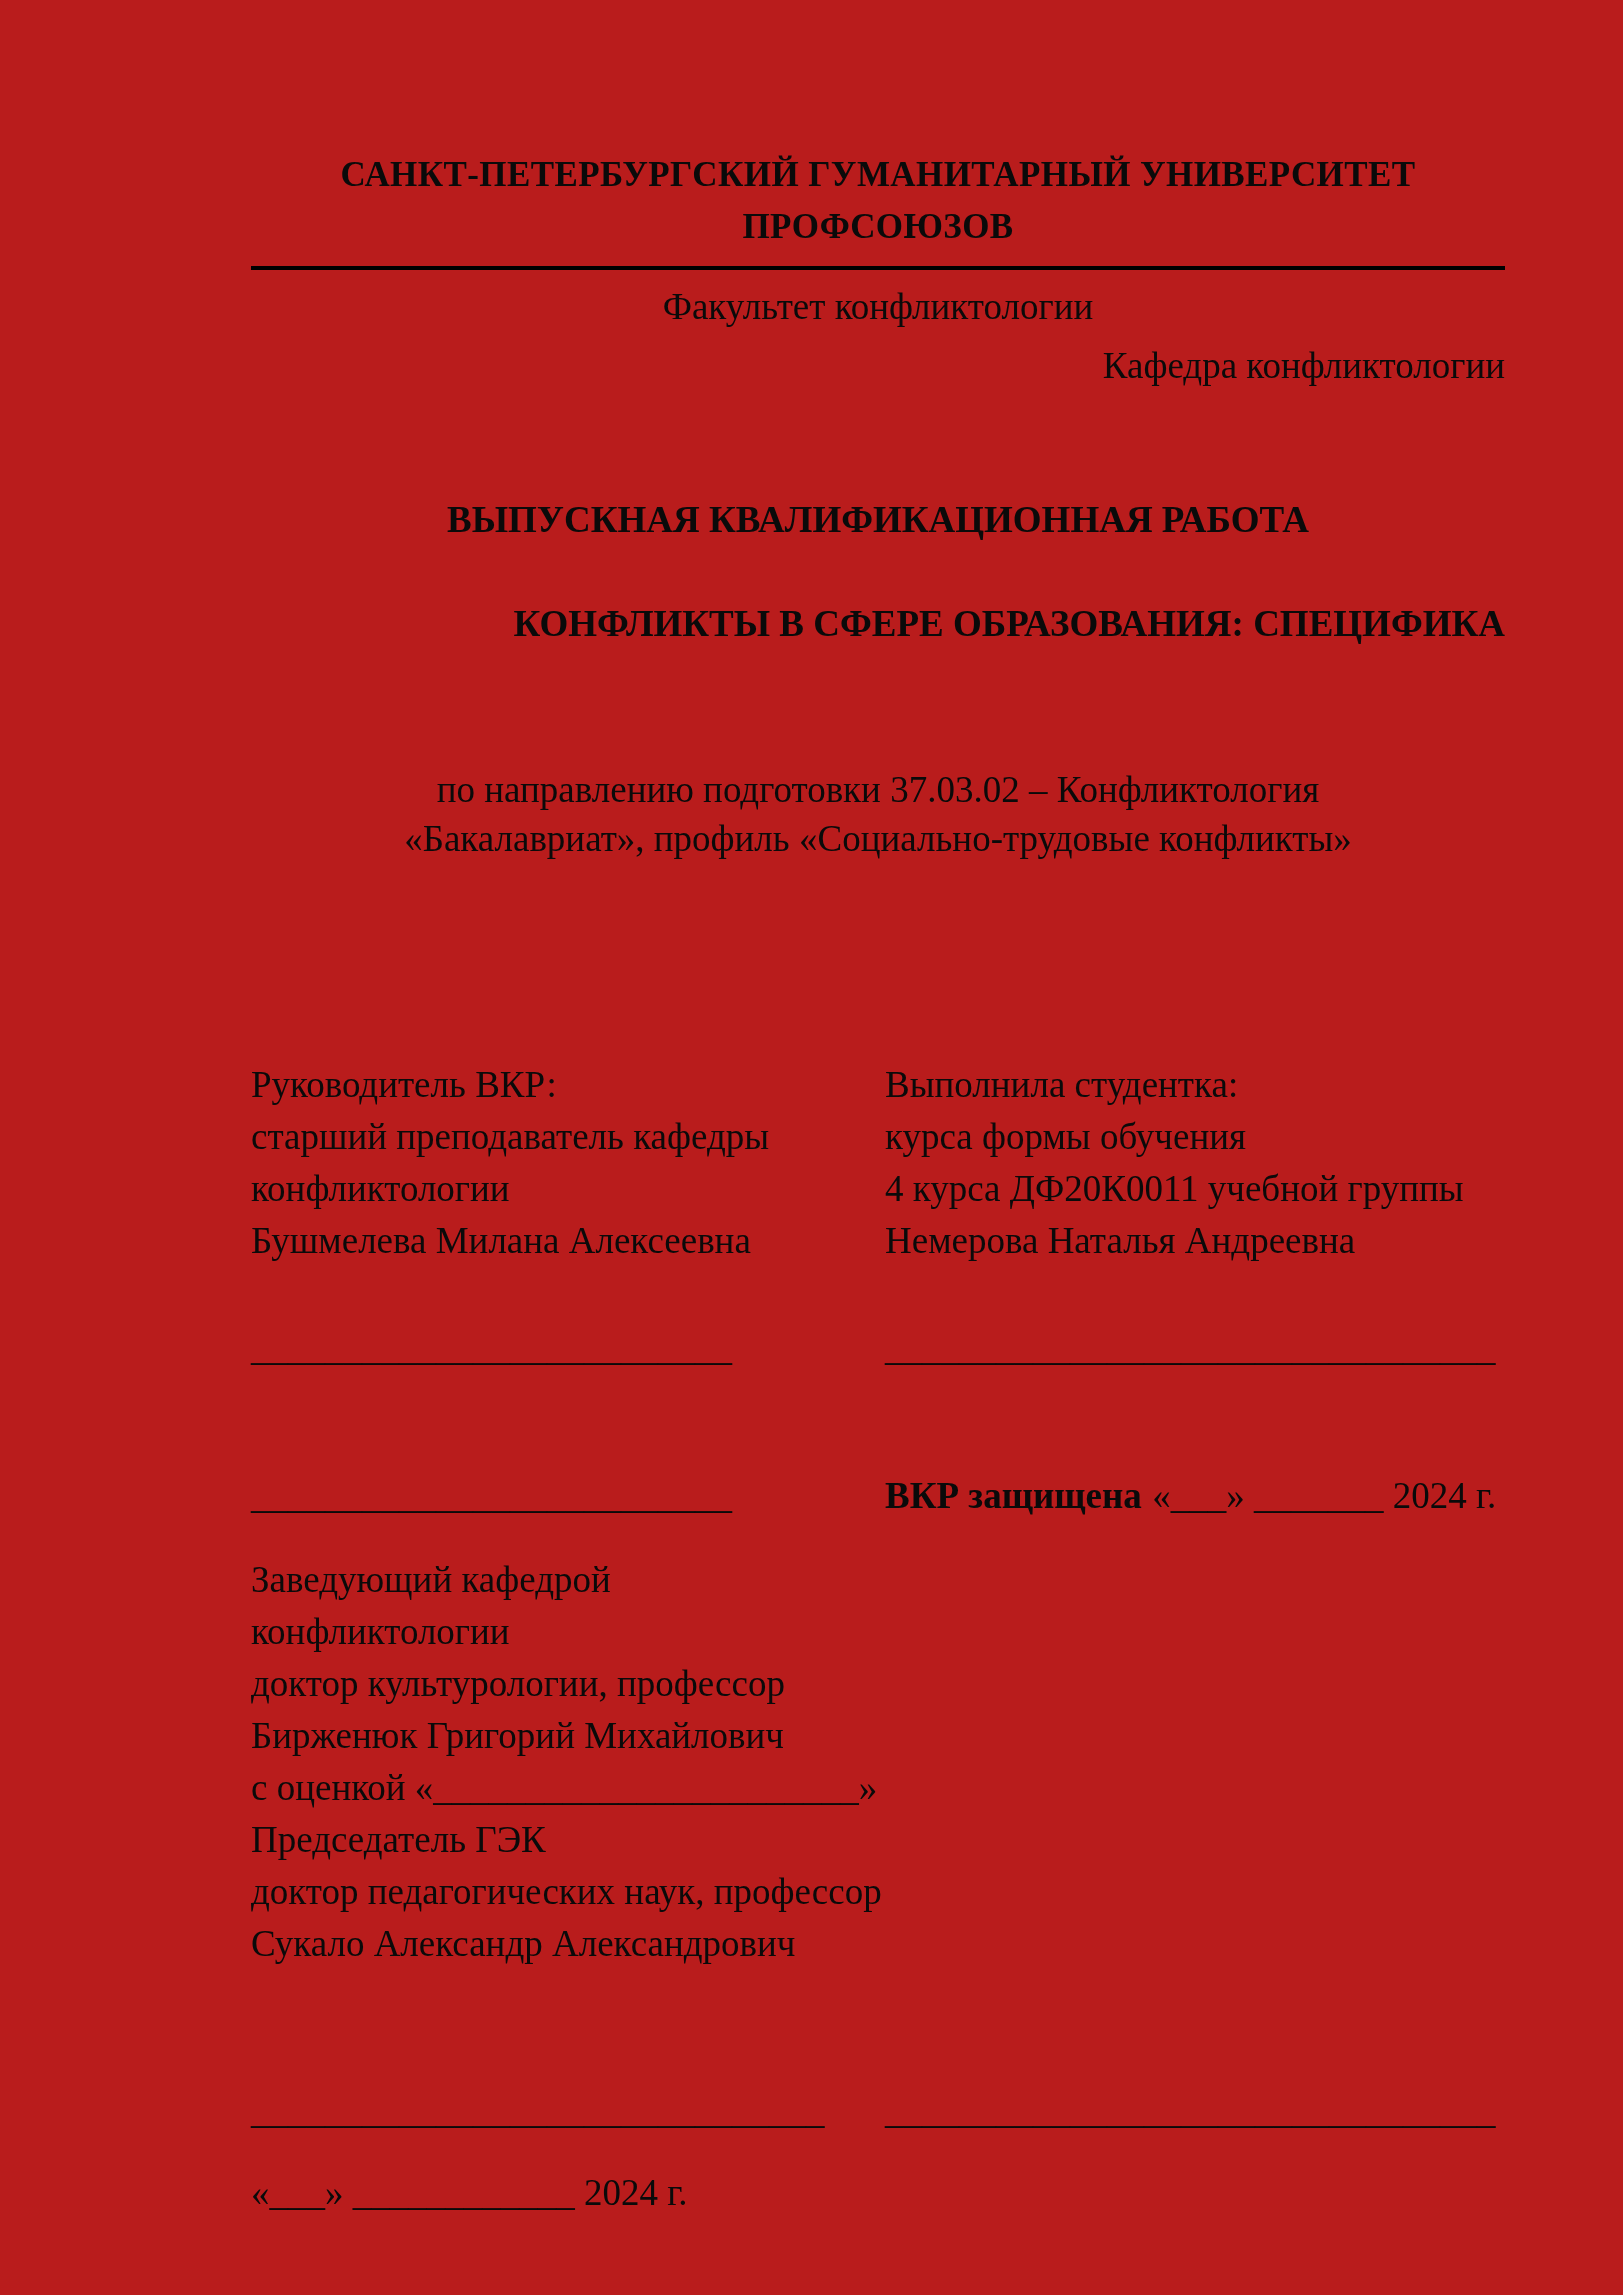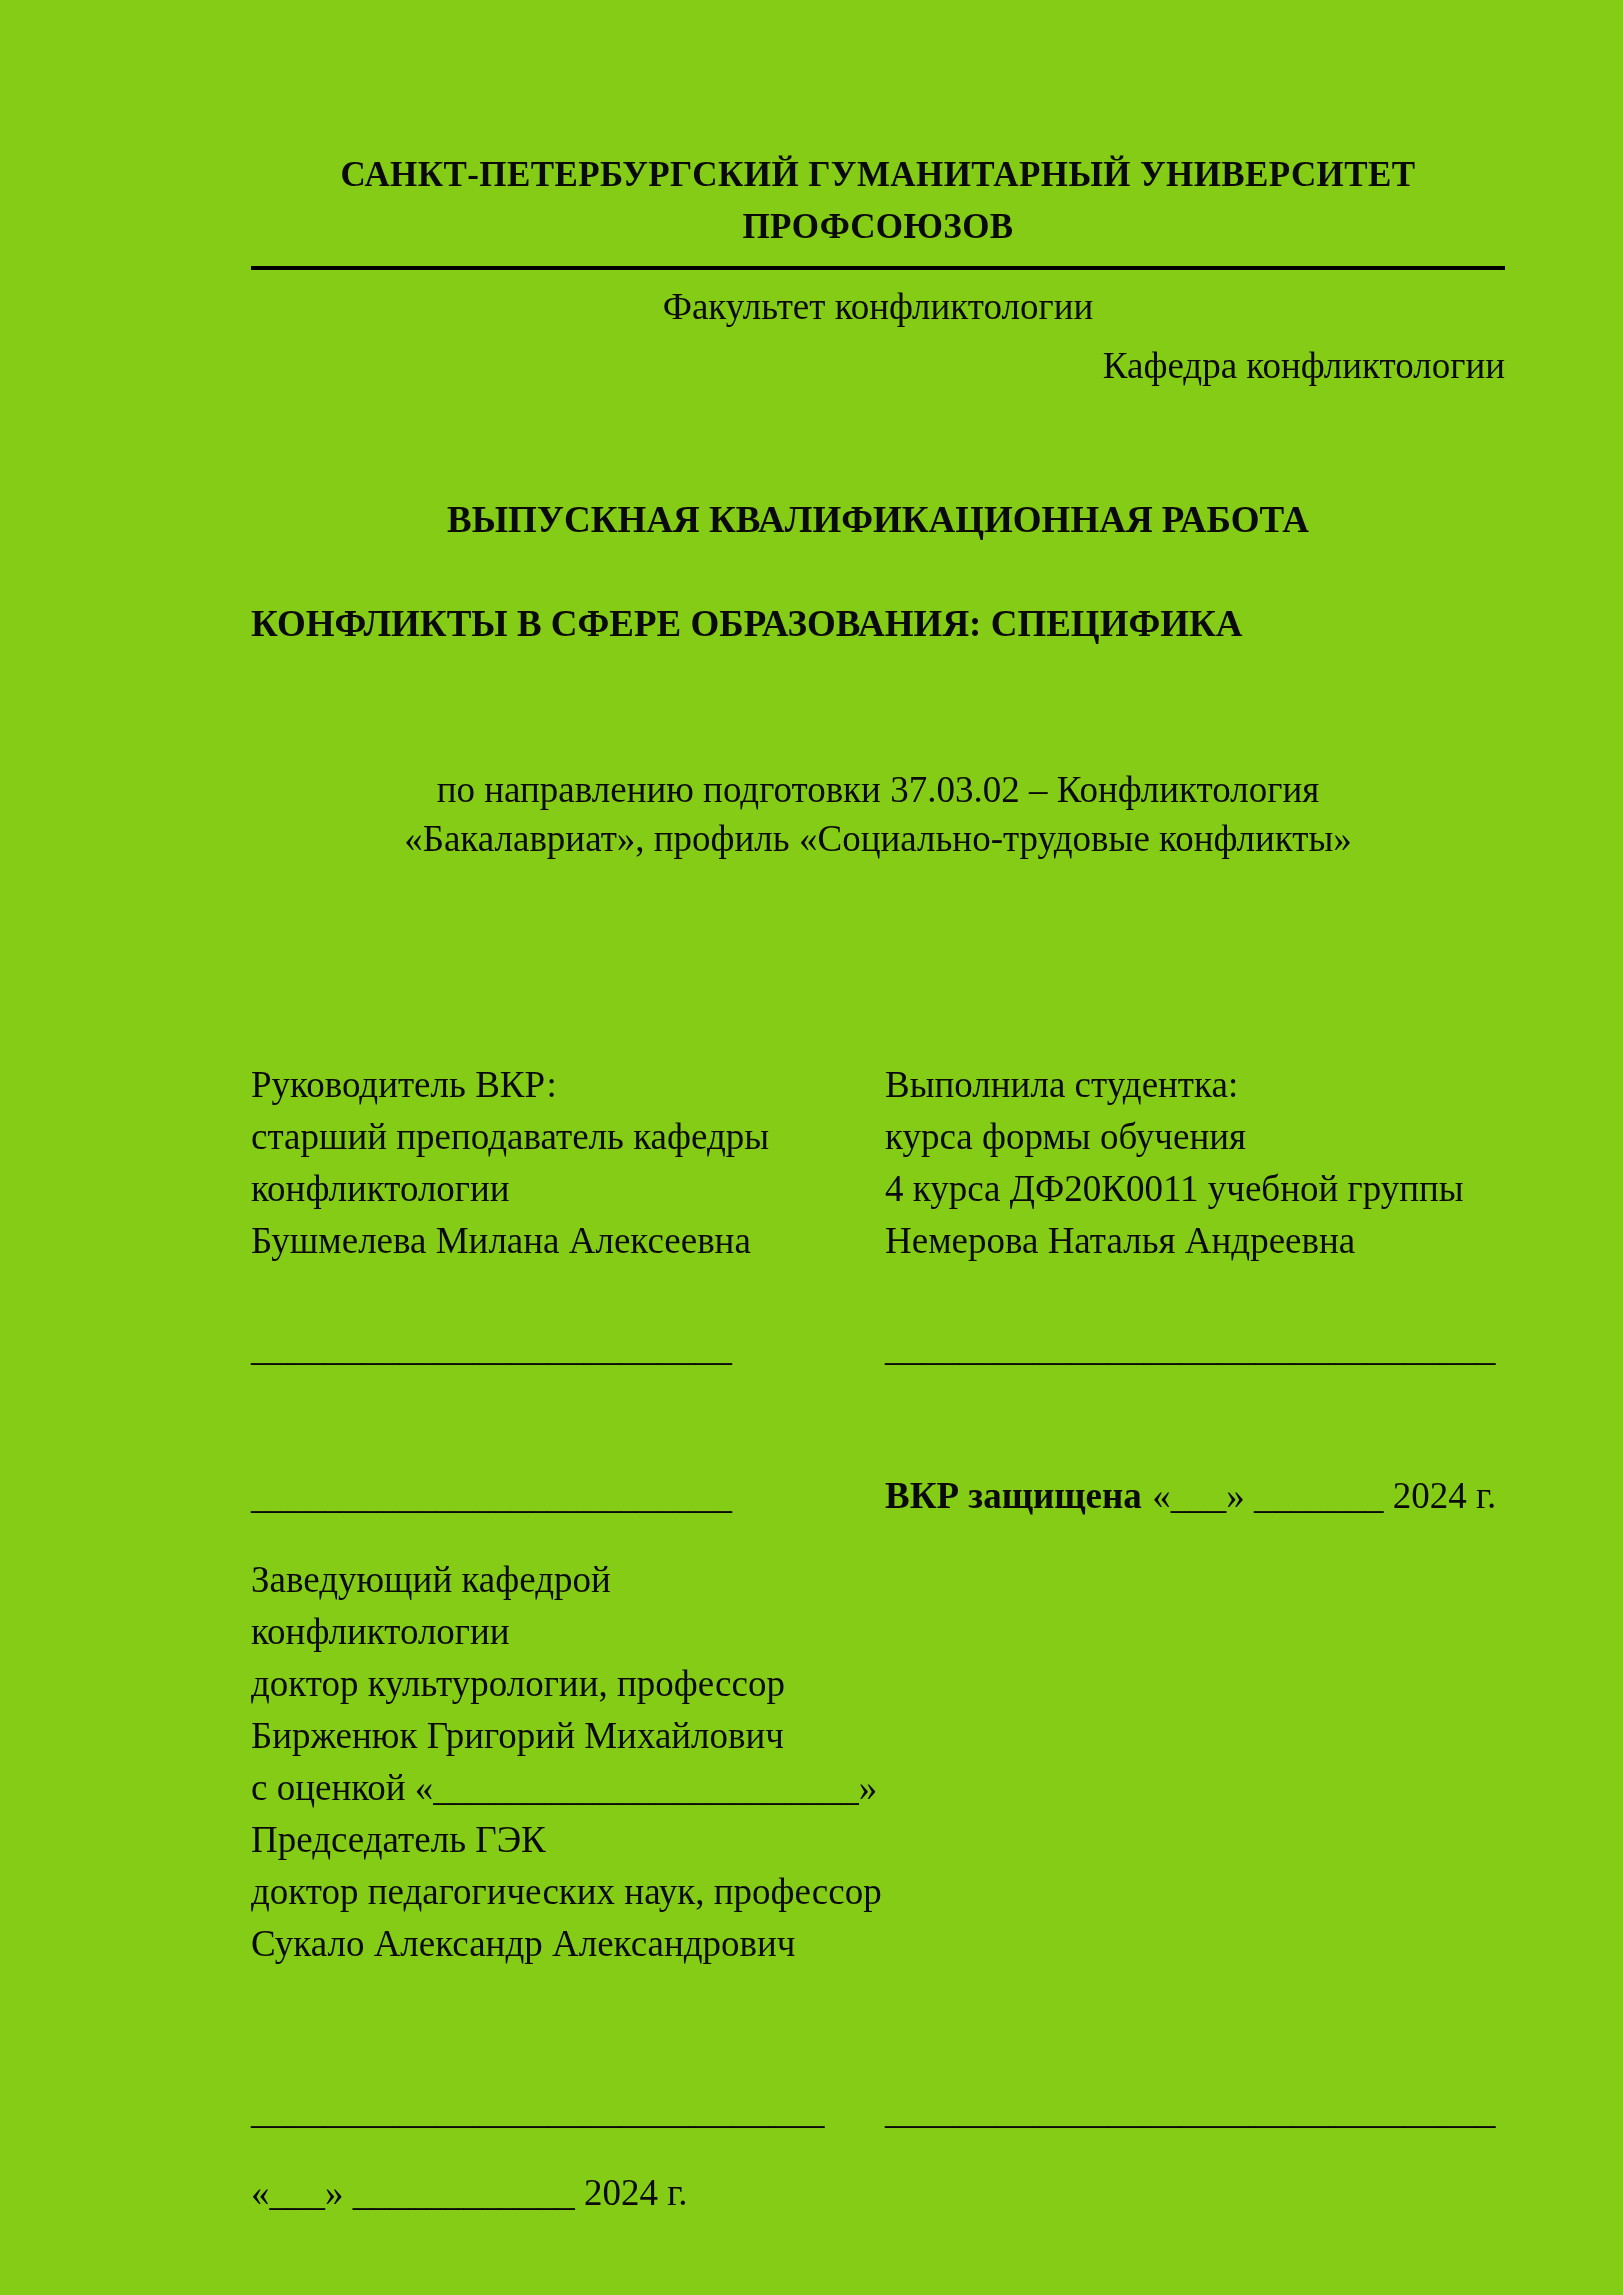--- a/index.html
+++ b/index.html
@@ -5,21 +5,21 @@
   html, body {
     margin: 0;
     padding: 0;
     background: #ffffff;
   }
   .page {
     position: relative;
     width: 1623px;
     height: 2295px;
     box-sizing: border-box;
-    background: #84cc16;
+    background: #b91c1c;
     color: #0a0a0a;
     font-family: "Liberation Serif", "DejaVu Serif", serif;
     font-size: 37px;
     line-height: 52px;
     padding: 149px 118px 0 251px;
     overflow: hidden;
   }
   .university {
     font-weight: bold;
     font-size: 35px;
@@ -36,21 +36,21 @@
     text-align: right;
     margin-top: 7.9px;
   }
   .work-type {
     margin-top: 102px;
     text-align: center;
     font-weight: bold;
   }
   .thesis-title {
     margin-top: 46px;
-    text-align: left;
+    text-align: right;
     font-weight: bold;
     line-height: 64px;
   }
   .program {
     margin-top: 109px;
     text-align: center;
     line-height: 49px;
   }
   .cols {
     display: flex;

